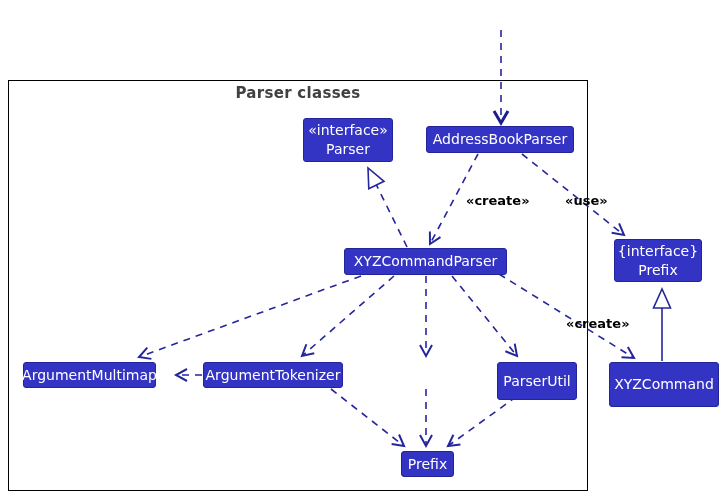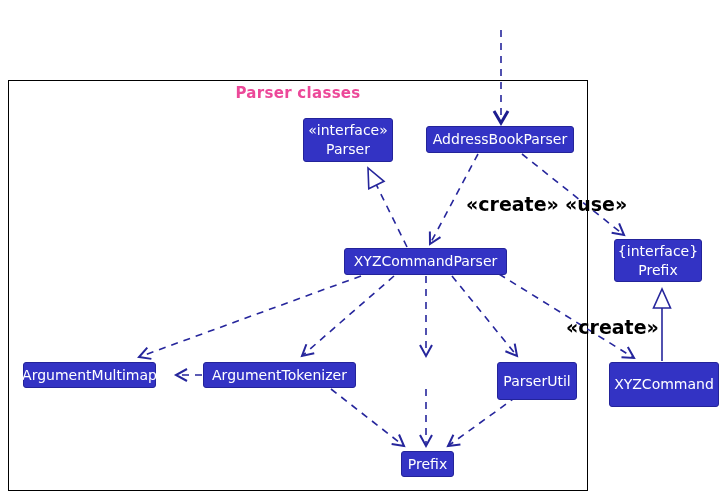--- a/index.html
+++ b/index.html
@@ -5,31 +5,31 @@
   html,body{margin:0;padding:0;background:#fff;}
   #stage{
     position:relative;width:726px;height:498px;background:#ffffff;
     font-family:"DejaVu Sans","Liberation Sans",sans-serif;overflow:hidden;
   }
   #frame{
     position:absolute;left:8px;top:80px;width:578px;height:409px;
     border:1.5px solid #000;background:transparent;
   }
   #frame-title{
-    text-align:center;font-weight:bold;font-size:15px;color:#ec4899;
+    text-align:center;font-weight:bold;font-size:15px;color:#404040;
     padding-top:3px;letter-spacing:0.3px;
   }
   svg.edges{position:absolute;left:0;top:0;width:726px;height:498px;}
   .node{
     position:absolute;background:#3333C4;border:1px solid #23239A;border-radius:3px;
     color:#fff;display:flex;flex-direction:column;align-items:center;justify-content:center;
     font-size:14px;line-height:1.35;box-sizing:border-box;white-space:nowrap;
   }
   .edge-label{
-    position:absolute;font-weight:bold;font-size:19px;color:#000;white-space:nowrap;
+    position:absolute;font-weight:bold;font-size:13px;color:#000;white-space:nowrap;
   }
 </style>
 </head>
 <body>
 
 <div id="stage">
 
   <div id="frame">
     <div id="frame-title">Parser classes</div>
   </div>
@@ -74,21 +74,21 @@
   </div>
 
   <div class="node" style="left:344px;top:248px;width:163px;height:27px">
     <span>XYZCommandParser</span>
   </div>
 
   <div class="node" style="left:23px;top:362px;width:133px;height:26px">
     <span>ArgumentMultimap</span>
   </div>
 
-  <div class="node" style="left:203px;top:362px;width:153px;height:26px">
+  <div class="node" style="left:203px;top:362px;width:140px;height:26px">
     <span>ArgumentTokenizer</span>
   </div>
 
 
   <div class="node" style="left:497px;top:362px;width:80px;height:38px">
     <span>ParserUtil</span>
   </div>
 
   <div class="node" style="left:609px;top:362px;width:110px;height:45px">
     <span>XYZCommand</span>

